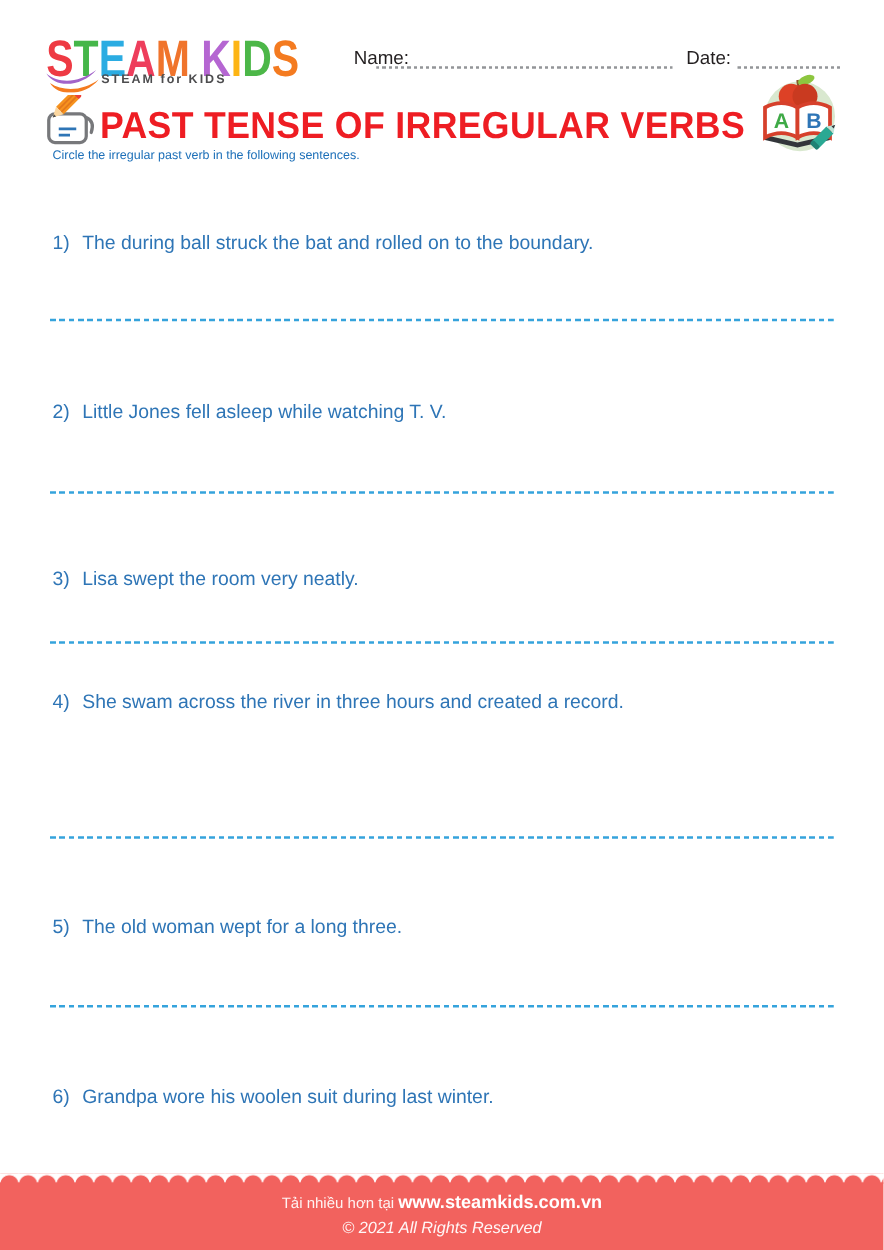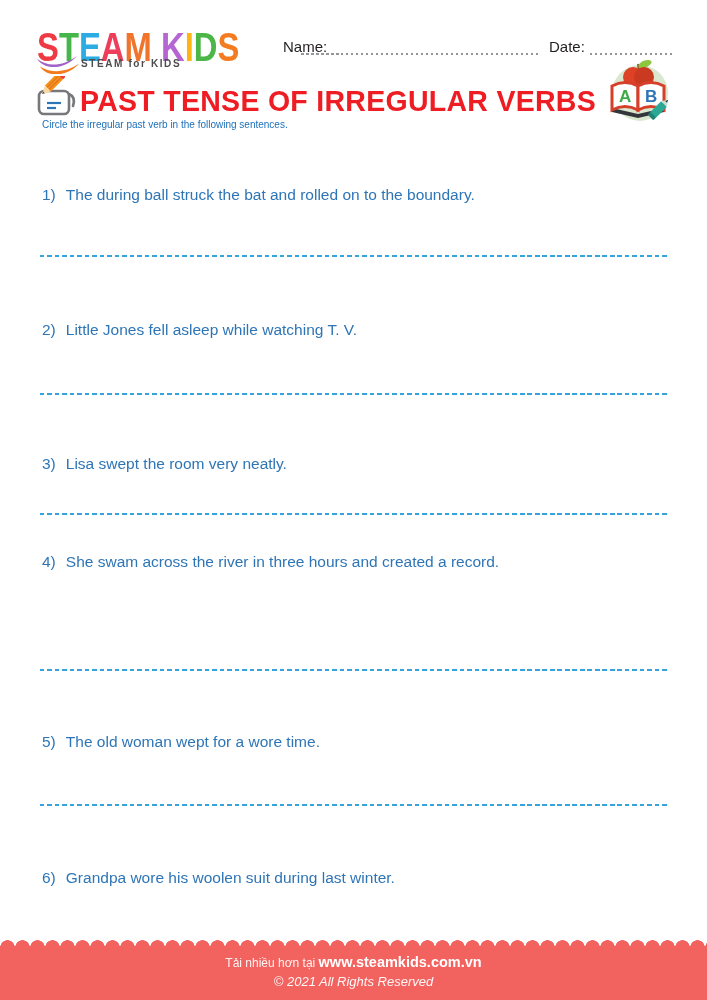--- a/index.html
+++ b/index.html
@@ -133,21 +133,21 @@
     <span class="qnum">3)</span><span>Lisa swept the room very neatly.</span>
   </div>
   <div class="answer-line l3"></div>
 
   <div class="question q4">
     <span class="qnum">4)</span><span>She swam across the river in three hours and created a record.</span>
   </div>
   <div class="answer-line l4"></div>
 
   <div class="question q5">
-    <span class="qnum">5)</span><span>The old woman wept for a wore time.</span>
+    <span class="qnum">5)</span><span>The old woman wept for a long three.</span>
   </div>
   <div class="answer-line l5"></div>
 
   <div class="question q6">
     <span class="qnum">6)</span><span>Grandpa wore his woolen suit during last winter.</span>
   </div>
 
   <div class="footer-scallops"></div>
   <div class="footer-band"></div>
   <div class="footer-line1">

